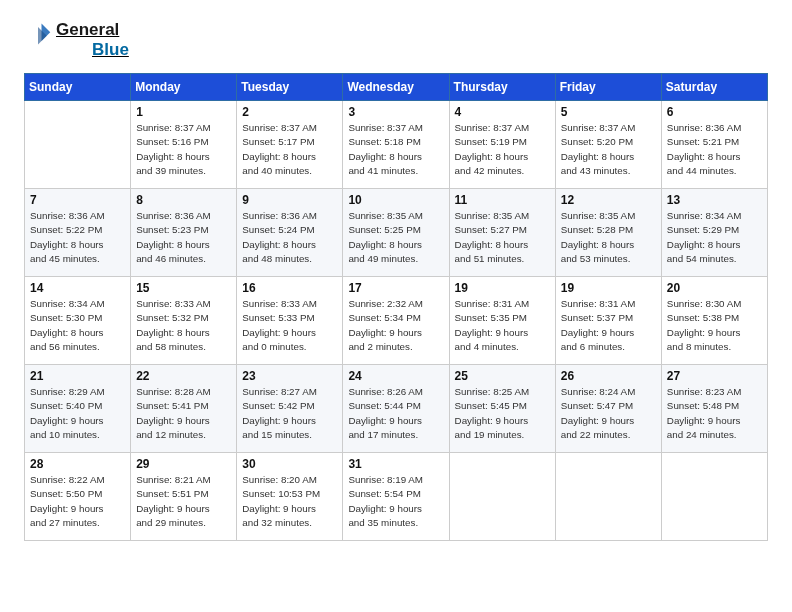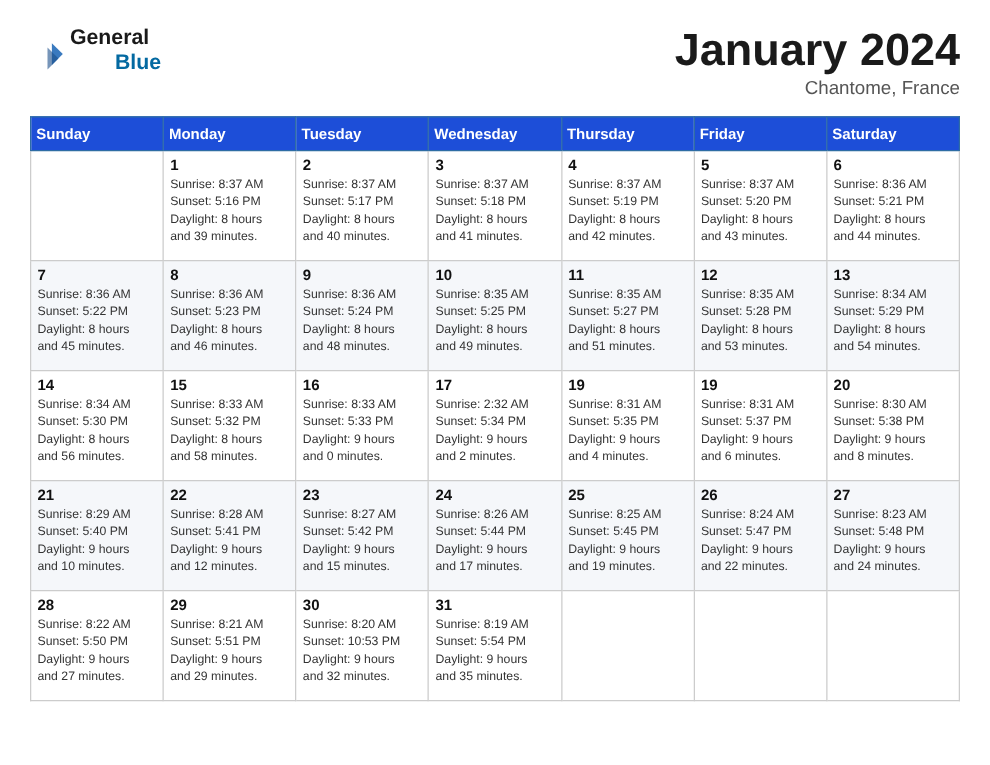--- a/index.html
+++ b/index.html
@@ -15,22 +15,23 @@
       padding: 20px 24px 16px 24px;
     }
     .header {
       display: flex;
       justify-content: space-between;
       align-items: flex-start;
       margin-bottom: 14px;
     }
     .logo {
       display: flex;
-      align-items: flex-end;
+      align-items: flex-start;
       gap: 4px;
+      text-decoration: underline;
     }
     .logo-icon {
       width: 28px;
       height: 28px;
     }
     .title-block {
       text-align: right;
     }
     .month-title {
       font-size: 36px;
@@ -91,24 +92,20 @@
     <div class="logo">
       <svg class="logo-icon" viewBox="0 0 32 32">
         <polygon points="20,4 30,14 20,24" fill="#3a7abf"></polygon>
         <polygon points="16,8 26,18 16,28" fill="#1a4f8a" opacity="0.6"></polygon>
       </svg>
       <div>
         <div style="font-size:17px;font-weight:bold;color:#1a1a1a;line-height:1.15;">General</div>
         <div style="font-size:17px;font-weight:bold;color:#0369a1;line-height:1.15;margin-left:36px;">Blue</div>
       </div>
     </div>
-    <div class="title-block">
-      <div class="month-title">January 2024</div>
-      <div class="subtitle">Chantome, France</div>
-    </div>
   </div>
 
   <table class="calendar-table">
     <thead>
       <tr>
       <th>Sunday</th>
           <th>Monday</th>
           <th>Tuesday</th>
           <th>Wednesday</th>
           <th>Thursday</th>

